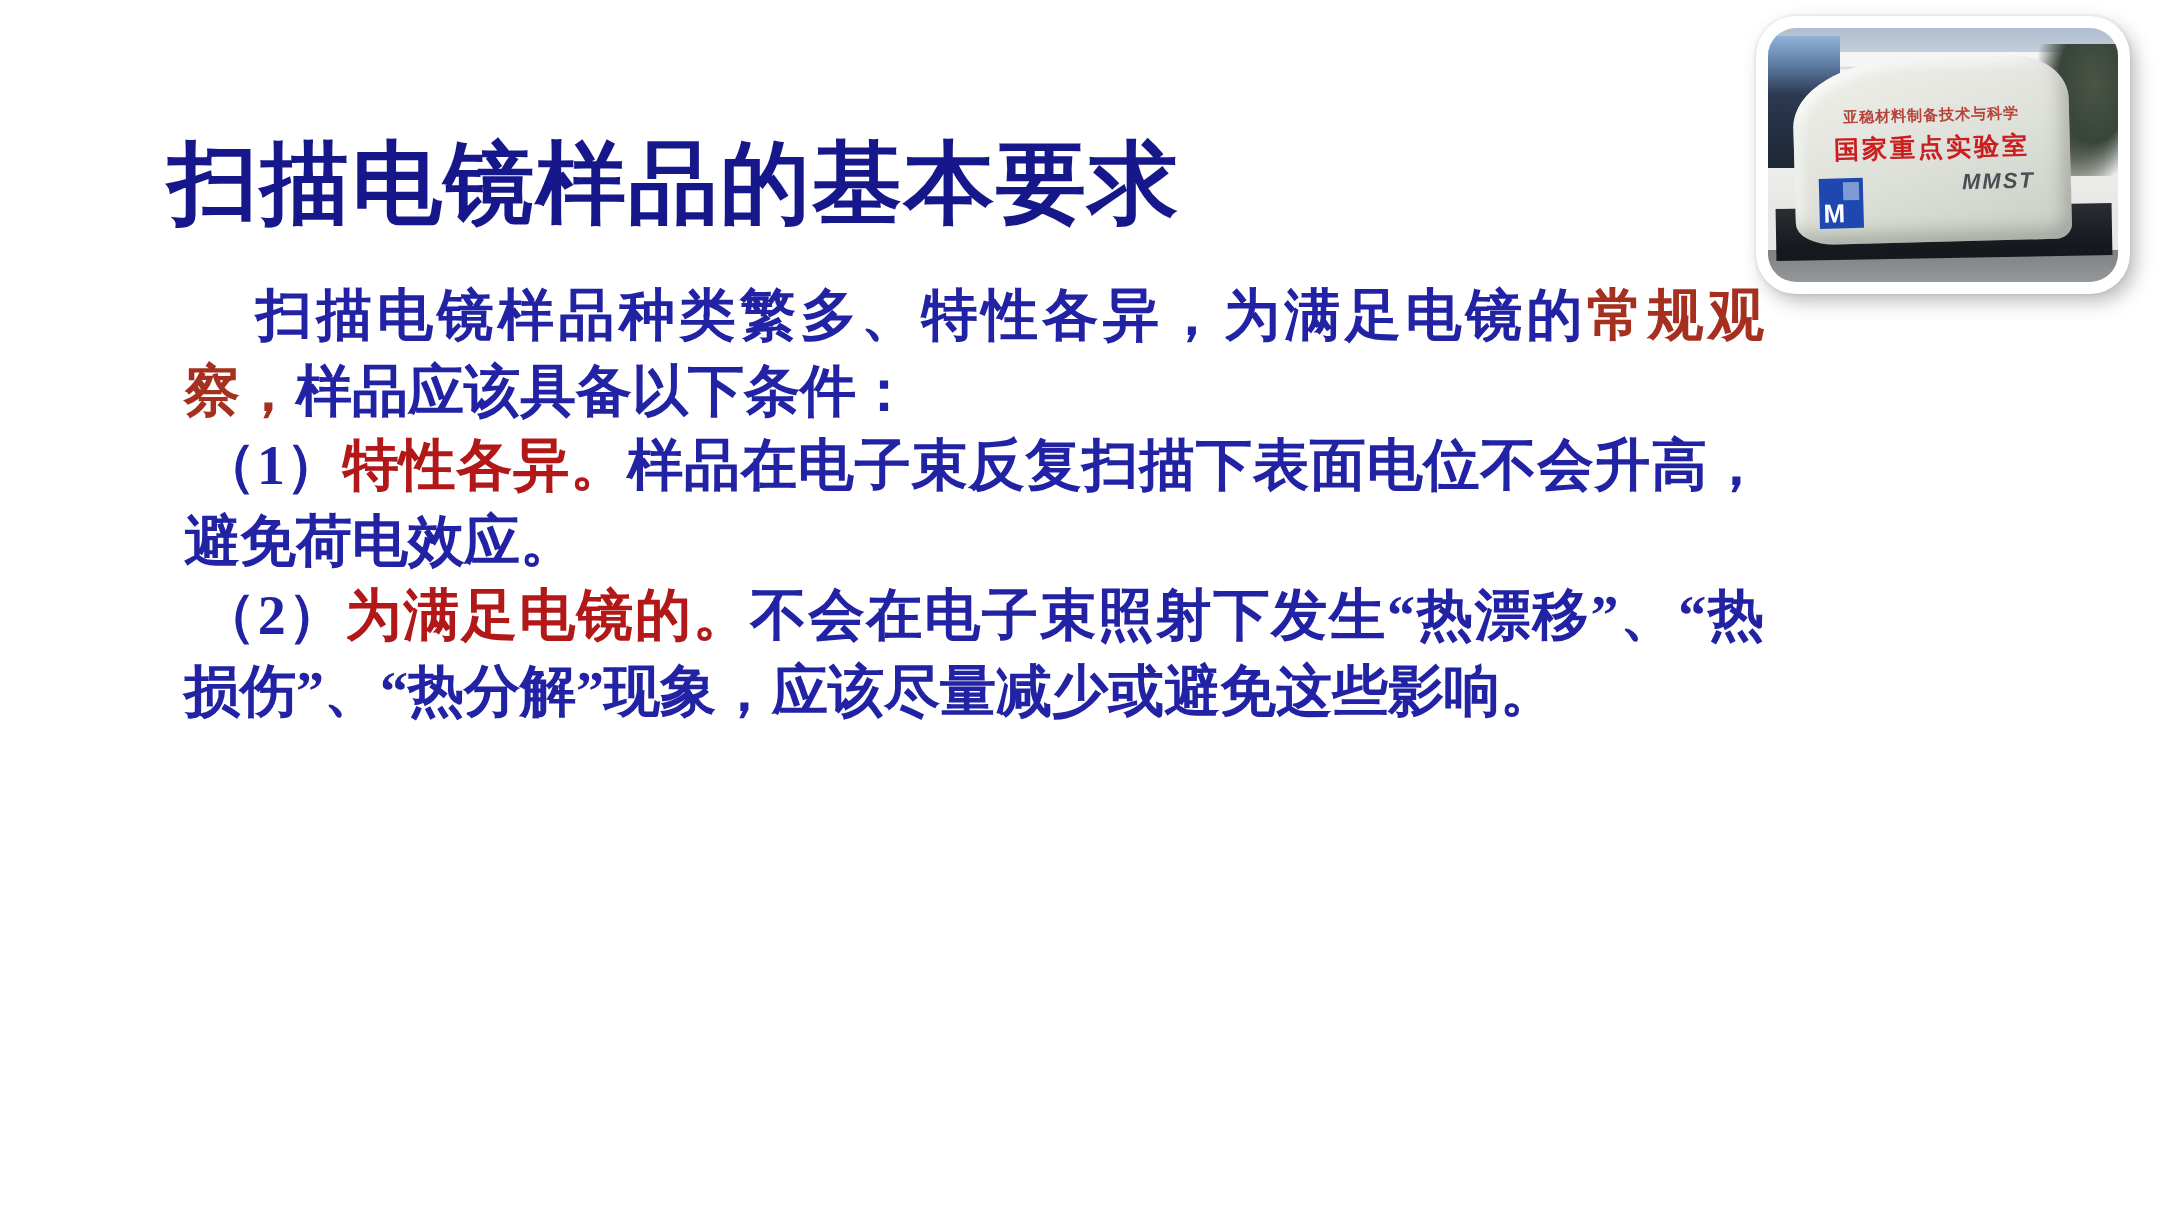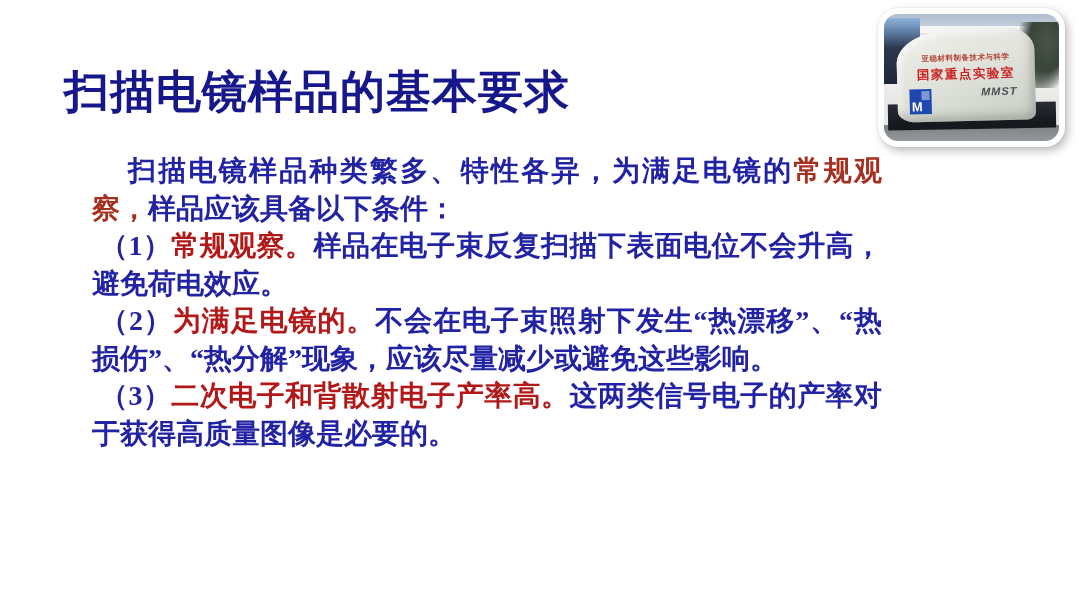--- a/index.html
+++ b/index.html
@@ -11,35 +11,35 @@
   .slide {
     position: relative;
     width: 1080px;
     height: 608px;
     background: #ffffff;
     overflow: hidden;
   }
   
   .slide-title {
     position: absolute;
-    left: 64px;
+    left: 84px;
     top: 62px;
     margin: 0;
     font-size: 45px;
     font-weight: bold;
     color: #17178C;
     letter-spacing: 1px;
     white-space: nowrap;
     text-align: center;
   }
   
   .body-text {
     position: absolute;
     left: 92px;
-    top: 152px;
+    top: 140px;
     width: 790px;
     font-size: 28px;
     line-height: 37.5px;
     font-weight: bold;
     color: #2222A4;
     text-align: justify;
   }
   .body-text p { margin: 0; }
   .para-indent-large { text-indent: 36px; }
   .para-indent-small { text-indent: 8px; }
@@ -179,18 +179,17 @@
         <div class="stone-logo">
           <span class="logo-inner-square"></span>
           <span class="logo-letter">M</span>
         </div>
       </div>
     </div>
   </div>
 
   <div class="body-text">
     <p class="para-indent-large"><span class="seg-blue">扫描电镜样品种类繁多、特性各异，为满足电镜的</span><span class="seg-red-dark">常规观察，</span><span class="seg-blue">样品应该具备以下条件：</span></p>
-    <p class="para-indent-small"><span class="seg-blue">（1）</span><span class="seg-red">常规观察。</span><span class="seg-blue">样品在电子束反复扫描下表面电位不会升高，避免荷电效应。</span></p>
+    <p class="para-indent-small"><span class="seg-blue">（1）</span><span class="seg-red">特性各异。</span><span class="seg-blue">样品在电子束反复扫描下表面电位不会升高，避免荷电效应。</span></p>
     <p class="para-indent-small"><span class="seg-blue">（2）</span><span class="seg-red">为满足电镜的。</span><span class="seg-blue">不会在电子束照射下发生“热漂移”、“热损伤”、“热分解”现象，应该尽量减少或避免这些影响。</span></p>
-    <p class="para-indent-small"><span class="seg-blue">（3）</span><span class="seg-red">二次电子和背散射电子产率高。</span><span class="seg-blue">这两类信号电子的产率对于获得高质量图像是必要的。</span></p>
   </div>
 
 </div>
 
 </body></html>

